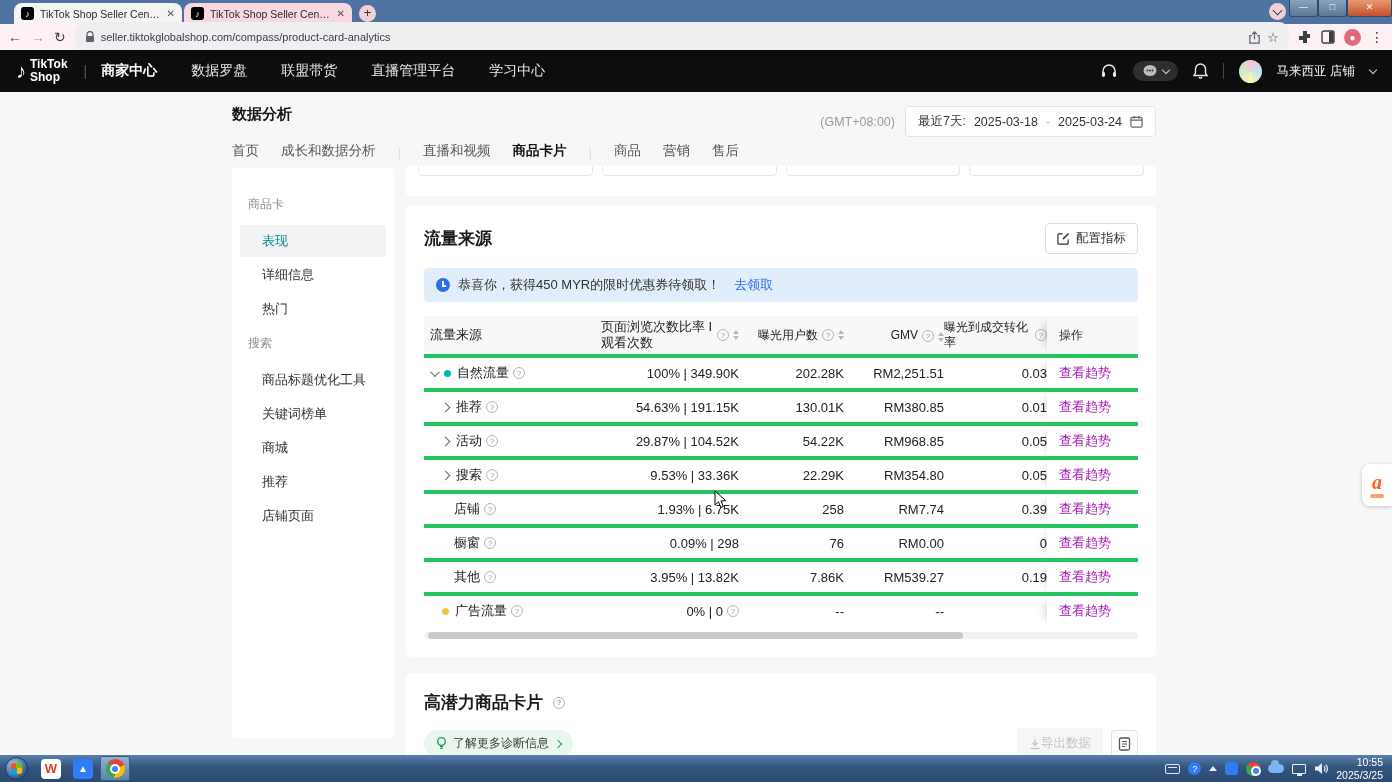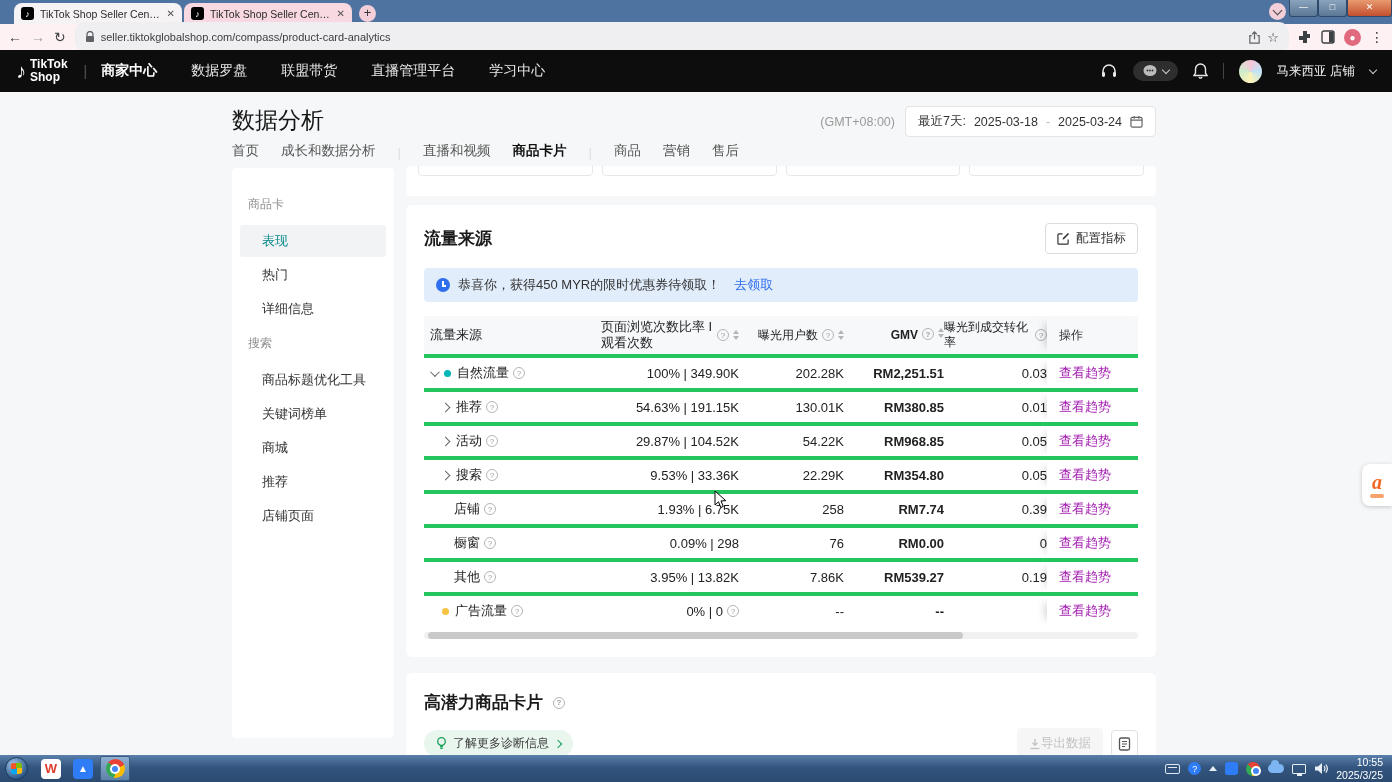--- a/index.html
+++ b/index.html
@@ -40,21 +40,21 @@
   .topnav-item.current { color:#fff; font-weight:bold; }
   .topnav-right { margin-left:auto; display:flex; align-items:center; gap:15px; }
   .pill-chat { display:flex; align-items:center; gap:5px; background:#2e2e2e; border-radius:13px; padding:3px 9px; }
   .chev-w { display:inline-block; width:6px; height:6px; border-right:1.5px solid #ccc; border-bottom:1.5px solid #ccc; transform:rotate(45deg); margin-top:-2px; }
   .vdiv { width:1px; height:16px; background:#444; }
   .store-avatar { width:23px; height:23px; border-radius:50%; background:conic-gradient(#f7c6d9,#bfe3f7,#fdf3b5,#cdeccb,#f7c6d9); }
   .store-name { font-size:12.5px; color:#f0f0f0; white-space:nowrap; }
 
   
   .page { position:absolute; top:92px; left:0; right:0; height:663px; background:#f6f7f8; overflow:hidden; }
-  .page-title { position:absolute; left:232px; top:13px; font-size:23px; font-weight:normal; color:#141414; }
+  .page-title { position:absolute; left:232px; top:13px; font-size:15px; font-weight:bold; color:#141414; }
   .date-area { position:absolute; top:14px; right:236px; display:flex; align-items:center; gap:10px; }
   .tz { font-size:12.5px; color:#9a9a9a; }
   .daterange { display:flex; align-items:center; gap:8px; background:#fff; border:1px solid #e4e4e4; border-radius:4px; padding:6px 12px; font-size:12.5px; color:#333; }
   .page-tabs { position:absolute; left:232px; top:50px; display:flex; align-items:center; gap:22px; font-size:13.5px; color:#555; }
   .ptab { padding-bottom:8px; border-bottom:3px solid transparent; }
   .ptab.active { color:#111; font-weight:bold; border-bottom-color:#0a8a8a; }
   .ptab-sep { color:#ddd; padding-bottom:8px; }
 
   
   .sidebar { position:absolute; left:232px; top:76px; width:162px; height:570px; background:#fff; border-radius:4px; padding-top:20px; }
@@ -78,21 +78,21 @@
   .banner-clock:after { content:""; position:absolute; left:6px; top:7px; width:4px; height:1.5px; background:#fff; }
   .banner-link { color:#2f6fed; margin-left:6px; }
 
   
   .t-row { display:flex; align-items:center; height:34px; }
   .t-head { background:#f7f8fa; height:38px; font-size:12px; color:#333; }
   .t-row + .t-row { border-top:4px solid #22c55e; }
   .c1 { flex:0 0 150px; display:flex; align-items:center; padding-left:6px; font-size:13px; color:#222; }
   .c2 { flex:0 0 165px; justify-content:flex-end; display:flex; align-items:center; font-size:13px; color:#222; text-align:right; }
   .c3 { flex:0 0 105px; justify-content:flex-end; display:flex; align-items:center; font-size:13px; color:#222; }
-  .c4 { flex:0 0 100px; justify-content:flex-end; display:flex; align-items:flex-start; font-size:13px; color:#222;font-weight:bold; }
+  .c4 { flex:0 0 100px; justify-content:flex-end; display:flex; align-items:flex-end; font-size:13px; color:#222; }
   .c5 { flex:0 0 103px; justify-content:flex-end; display:flex; align-items:center; font-size:13px; color:#222; overflow:hidden; }
   .c6 { flex:0 0 91px; display:flex; align-items:center; padding-left:12px; box-shadow:-9px 0 8px -7px rgba(0,0,0,0.18); height:100%; }
   .t-head .c2 .wrap2 { width:112px; text-align:left; line-height:1.25; }
   .t-head .c3, .t-head .c4, .t-head .c5 { font-size:12px; }
   .qicon { width:12px; height:12px; border:1px solid #b5b5b5; border-radius:50%; color:#9a9a9a; font-size:8px; display:inline-flex; align-items:center; justify-content:center; margin-left:4px; flex:0 0 auto; }
   .sort { display:inline-flex; flex-direction:column; gap:2px; margin-left:4px; }
   .sort i { width:0; height:0; border-left:3.5px solid transparent; border-right:3.5px solid transparent; display:block; }
   .sort .up { border-bottom:4px solid #b5b5b5; }
   .sort .dn { border-top:4px solid #b5b5b5; }
   .expander { display:inline-block; width:7px; height:7px; border-right:1.4px solid #666; border-bottom:1.4px solid #666; margin-right:7px; flex:0 0 auto; }
@@ -260,22 +260,22 @@
       <span class="ptab active">商品卡片</span>
       <span class="ptab-sep">|</span>
       <span class="ptab">商品</span>
       <span class="ptab">营销</span>
       <span class="ptab">售后</span>
     </div>
 
     <div class="sidebar">
       <div class="side-header">商品卡</div>
       <div class="side-item active">表现</div>
+      <div class="side-item">详细信息</div>
       <div class="side-item">热门</div>
-      <div class="side-item">详细信息</div>
       <div class="side-header">搜索</div>
       <div class="side-item">商品标题优化工具</div>
       <div class="side-item">关键词榜单</div>
       <div class="side-item">商城</div>
       <div class="side-item">推荐</div>
       <div class="side-item">店铺页面</div>
     </div>
 
     <div class="main">
 

